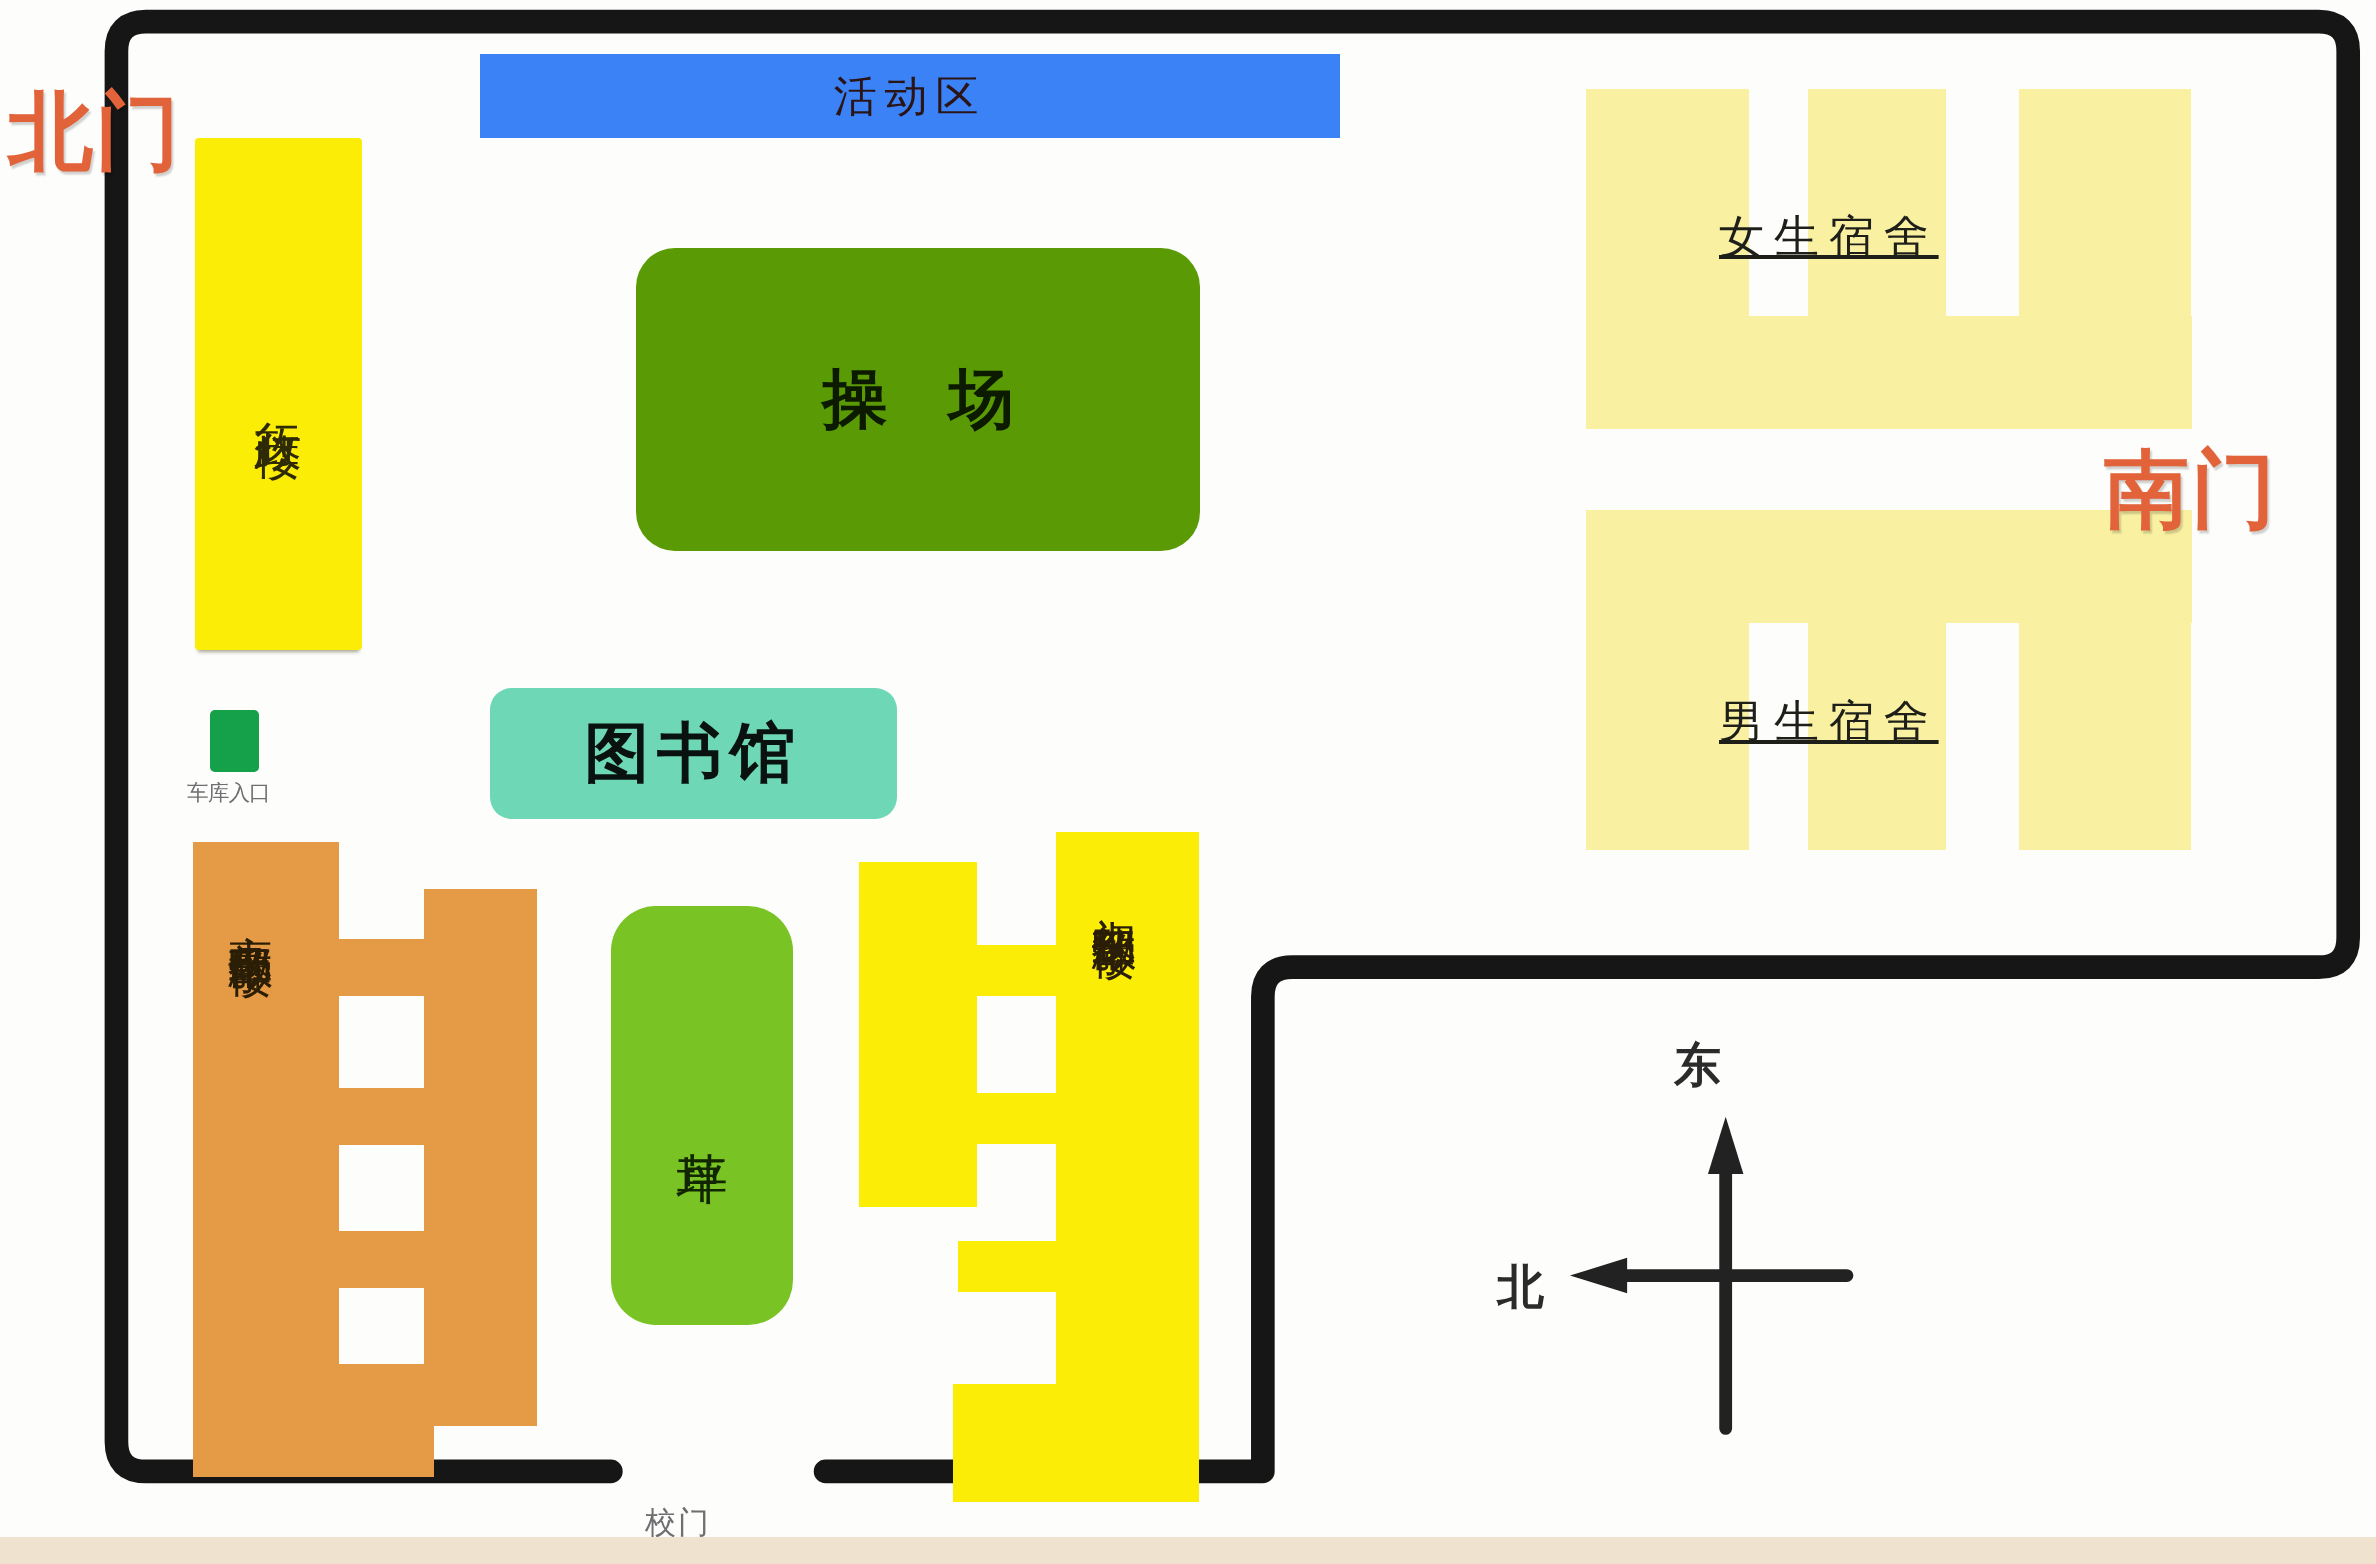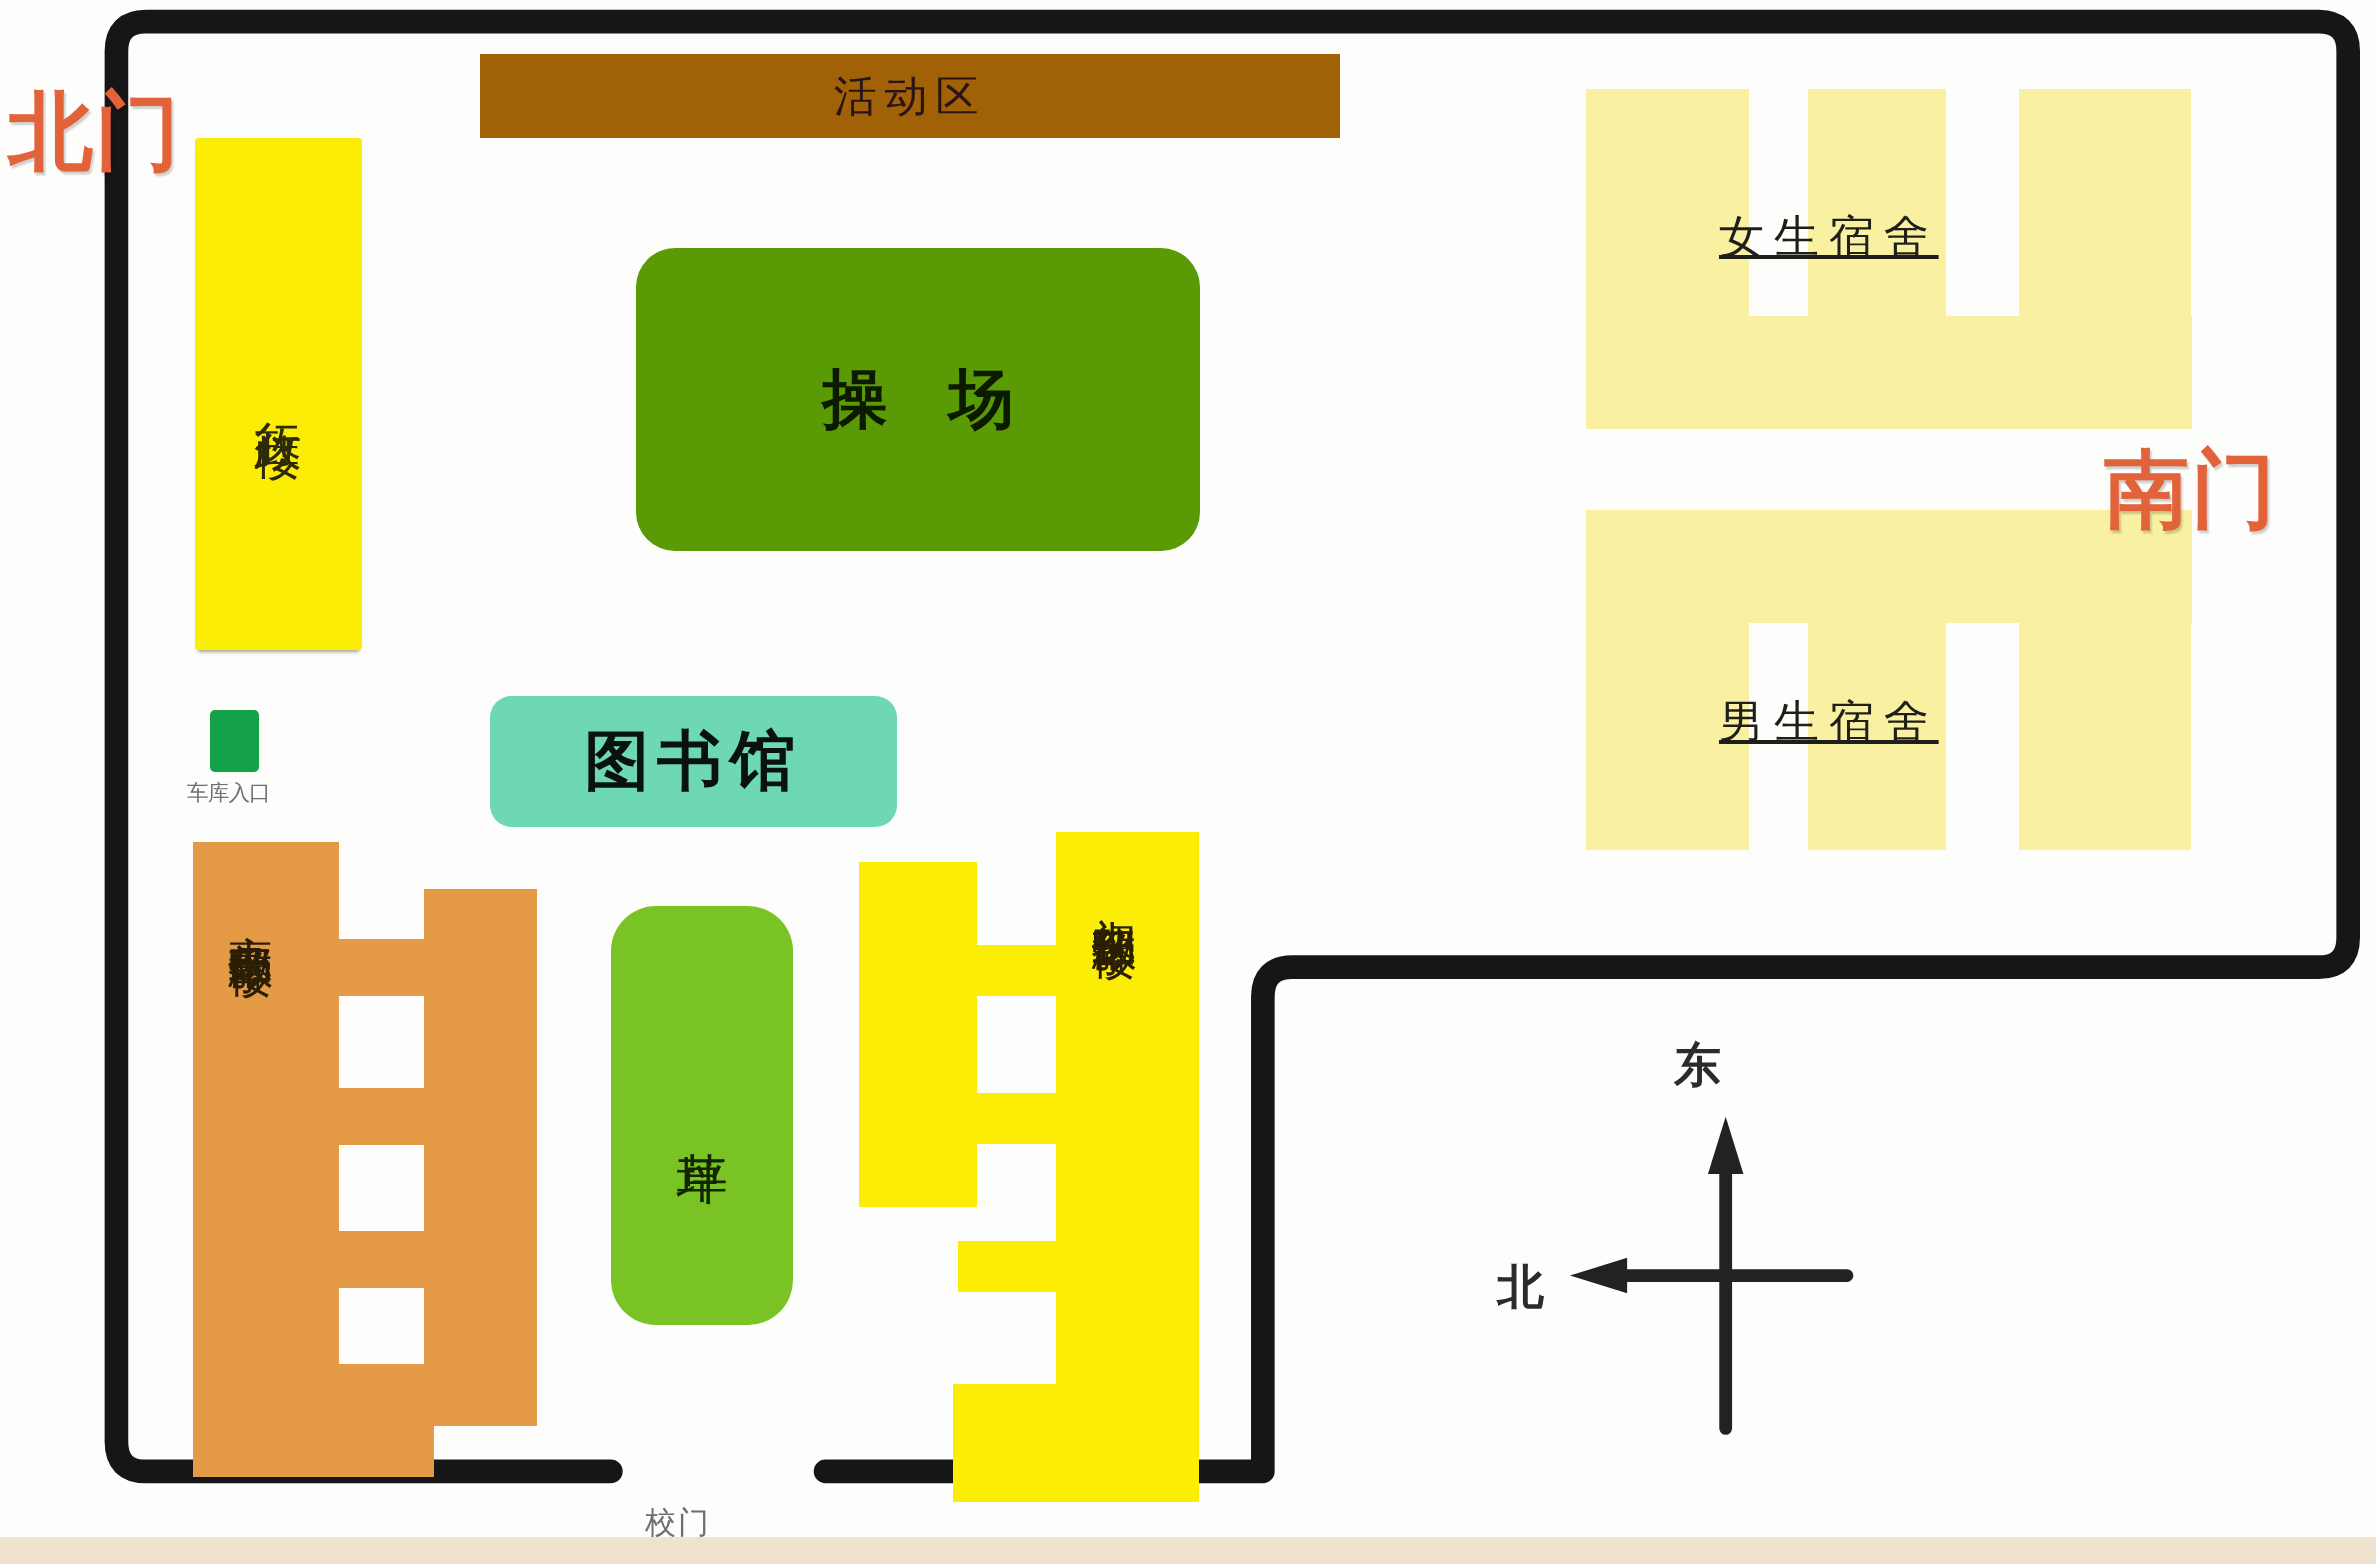--- a/index.html
+++ b/index.html
@@ -50,21 +50,21 @@
   .vert {
     writing-mode: vertical-rl;
     text-orientation: upright;
     letter-spacing: 2px;
   }
 
   
   #activity-area {
     left: 480px; top: 54px;
     width: 860px; height: 84px;
-    background: #a16207;
+    background: #3b82f6;
     font-size: 43px;
     letter-spacing: 7.9px;
     color: #2a1416;
   }
   #admin-building {
     left: 195px; top: 138px;
     width: 167px; height: 512px;
     background: #fced06;
     border-radius: 3.9px;
     box-shadow: 0 4.9px 3.9px -3px rgba(60,60,20,.45);
@@ -87,21 +87,20 @@
   }
   #library {
     left: 490px; top: 688px;
     width: 407px; height: 131px;
     background: #6ed7b6;
     border-radius: 21.7px;
     font-size: 65px;
     letter-spacing: 7.9px;
     color: #09120e;
     font-weight: 600;
-    margin-top: 8px;
   }
   #lawn {
     left: 611px; top: 906px;
     width: 182px; height: 419px;
     background: #79c424;
     border-radius: 45px;
     color: #122600;
   }
   #lawn .zone-label { font-size: 51px; letter-spacing: 3.9px; }
 

